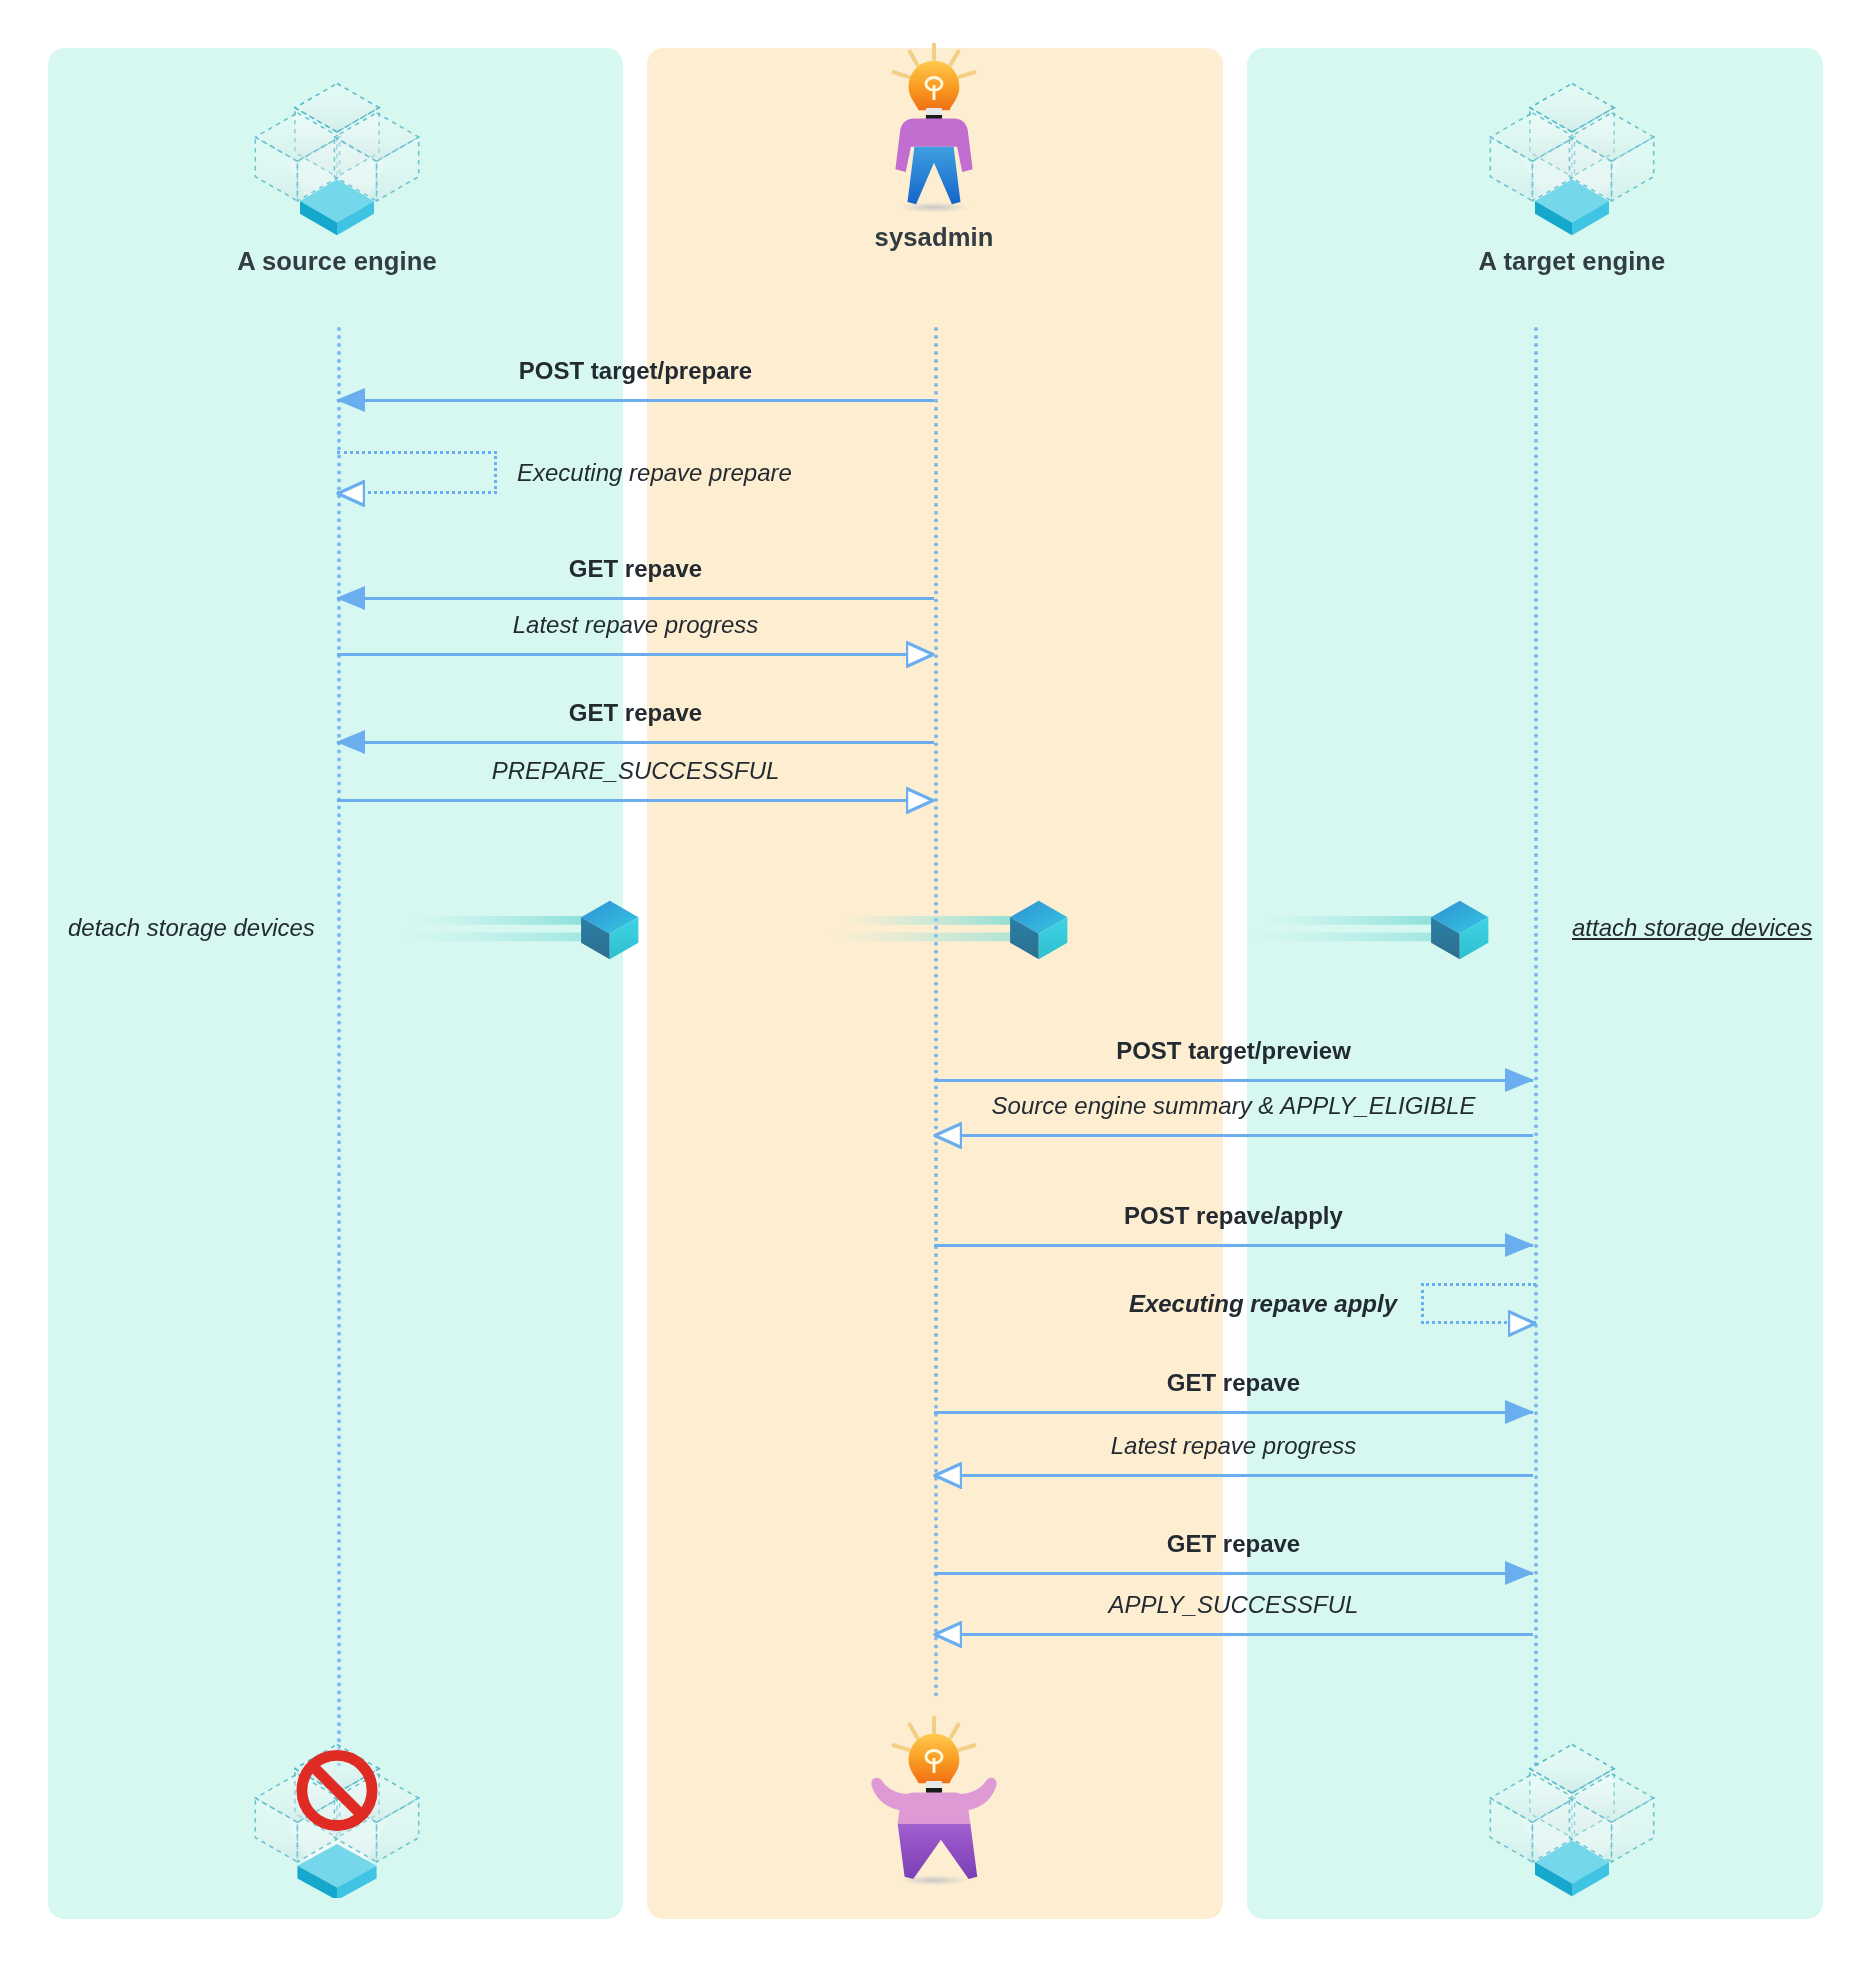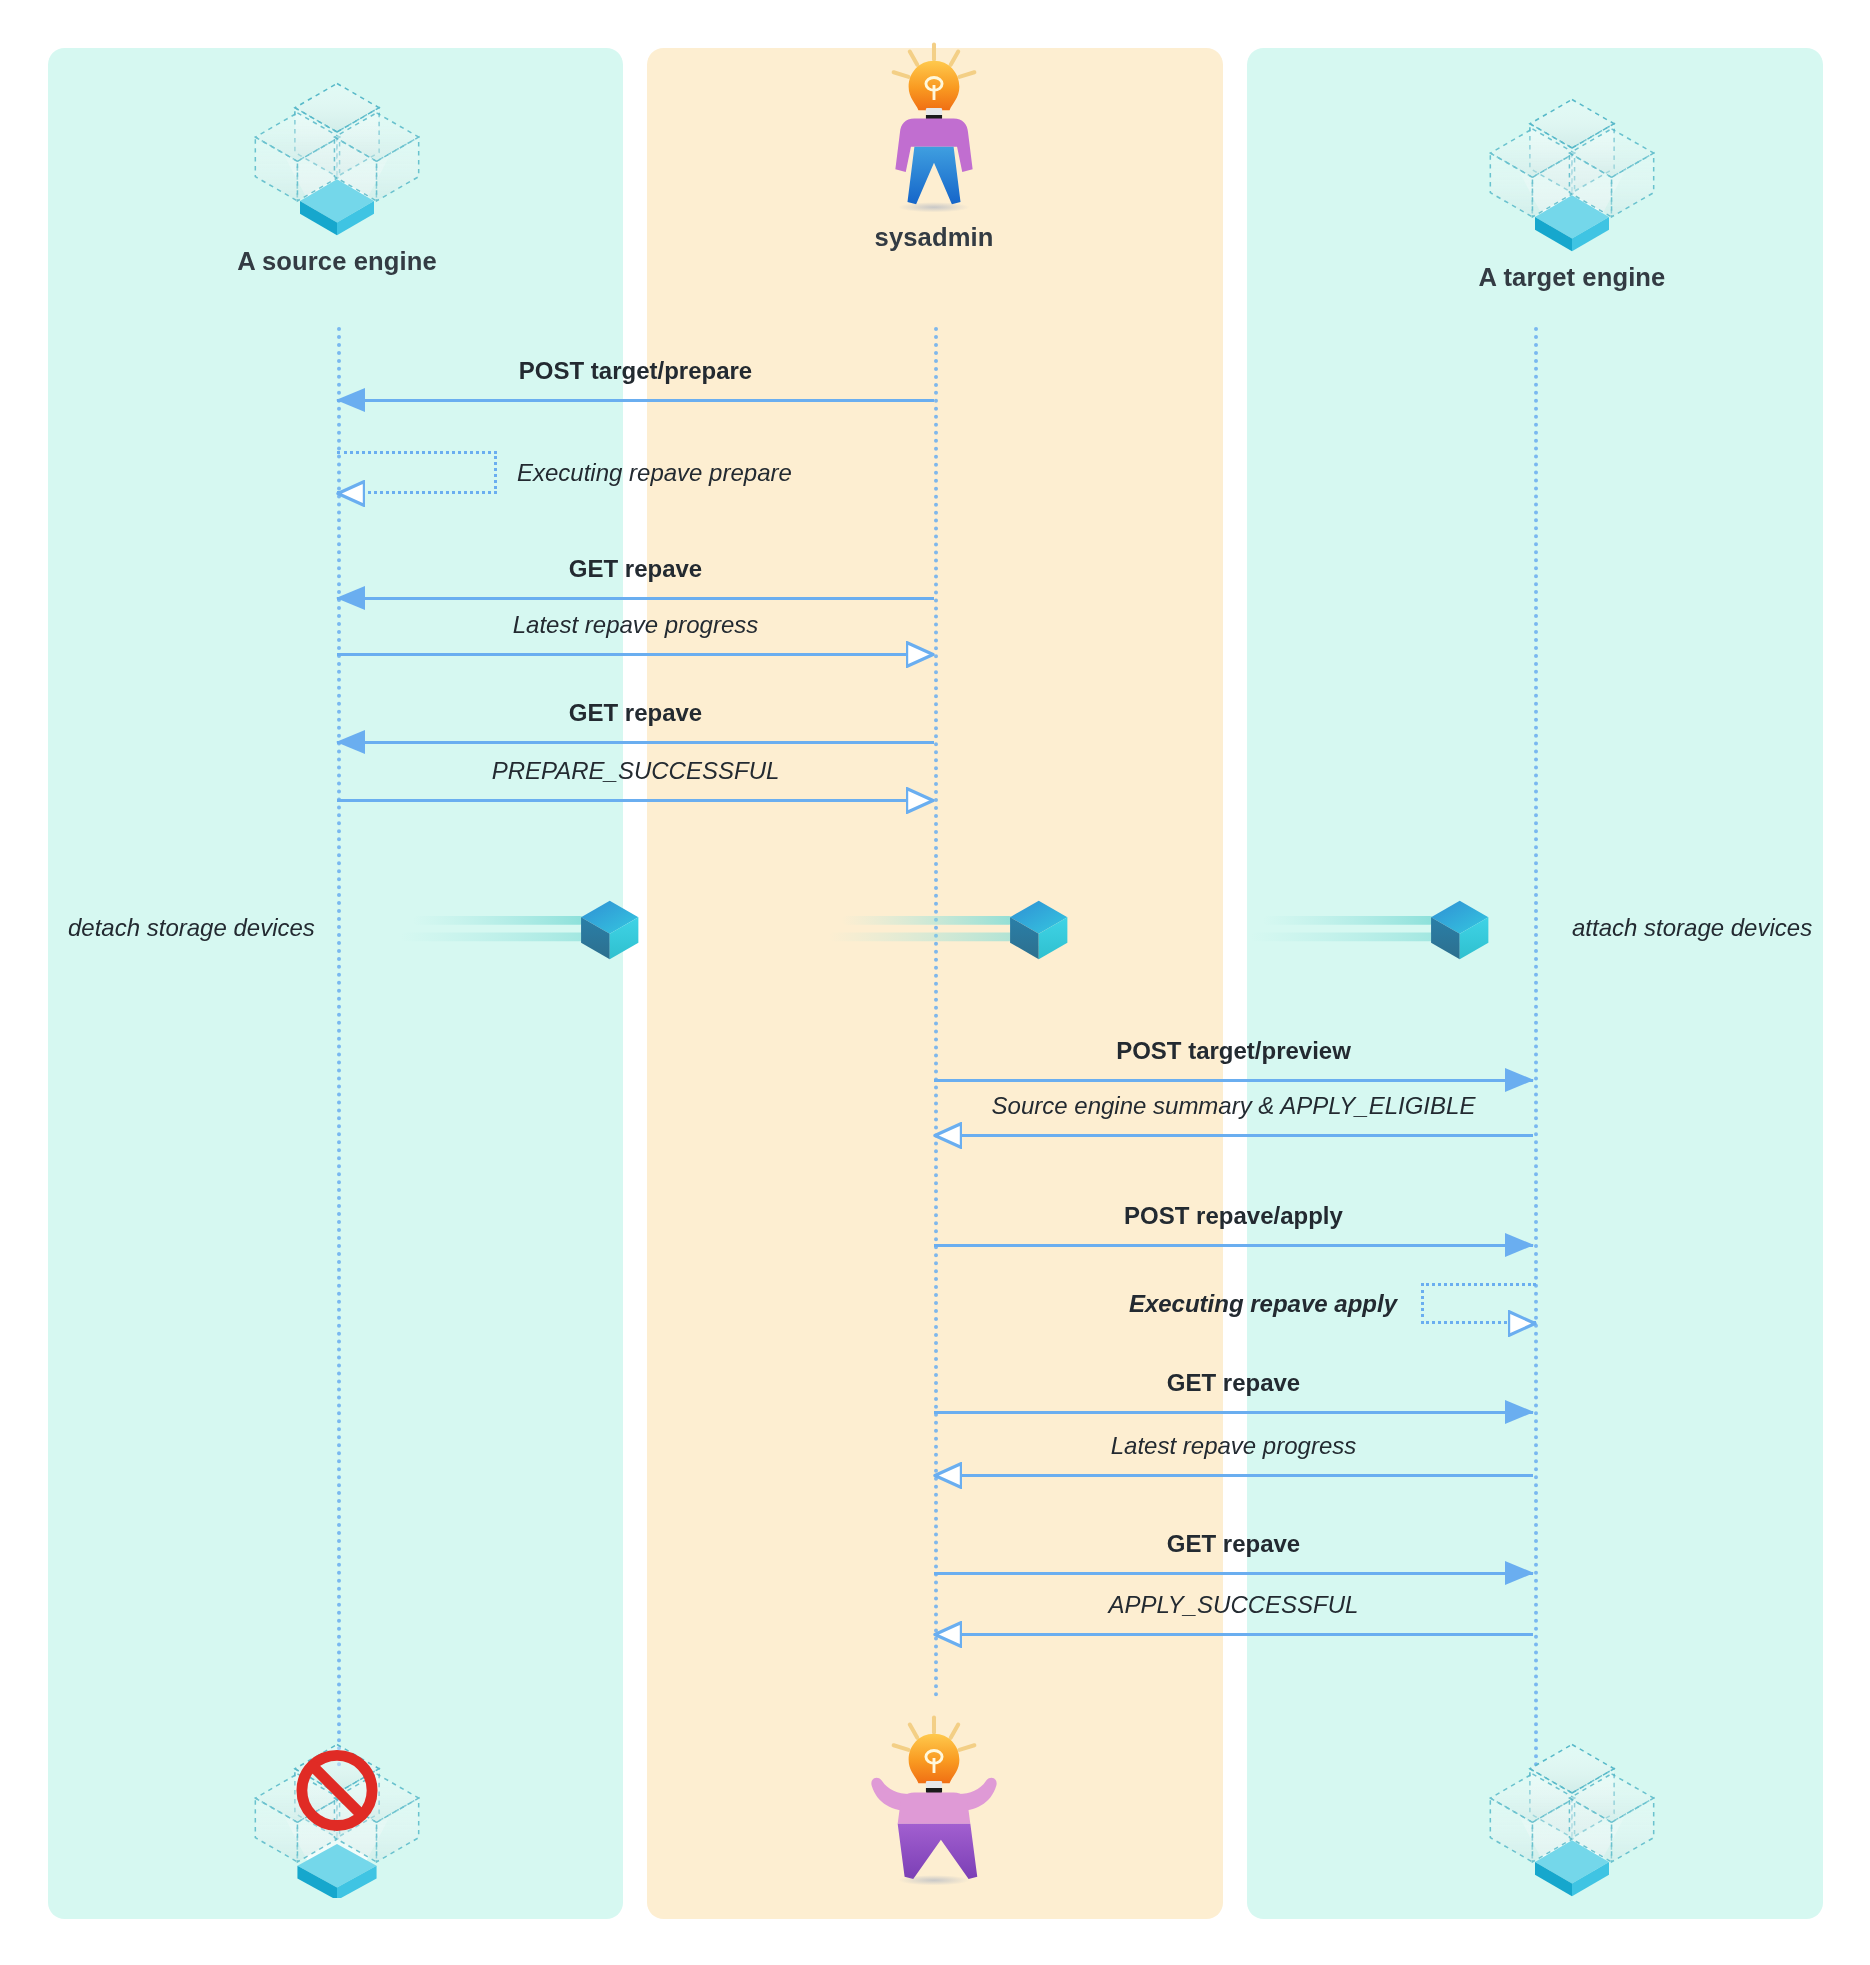--- a/index.html
+++ b/index.html
@@ -223,21 +223,21 @@
         </g>
 
         <polygon points="210,180 268,214 210,248 152,214" fill="#74d7ea"></polygon>
         <polygon points="152,214 210,248 210,268 152,234" fill="#16a7cd"></polygon>
         <polygon points="210,248 268,214 268,234 210,268" fill="#3fc4e3"></polygon>
       </svg>
     </div>
     <div class="actor-label">A source engine</div>
   </div>
 
-  <div class="actor" style="left:1438px; top:80px;">
+  <div class="actor" style="left:1438px; top:64px;">
     <div class="actor-art">
       <svg class="engine-art" viewBox="0 0 420 270" xmlns="http://www.w3.org/2000/svg">
         <polygon points="118,125 302,125 248,228 172,228" fill="url(#gBeam)"></polygon>
         <g fill="url(#gFace)" stroke="#58b9c9" stroke-width="2.4" stroke-dasharray="7 7">
           <polygon points="210,30 276,68 210,106 144,68"></polygon>
           <polygon points="144,68 210,106 210,176 144,138"></polygon>
           <polygon points="210,106 276,68 276,138 210,176"></polygon>
         </g>
         <g fill="url(#gFace)" stroke="#58b9c9" stroke-width="2.4" stroke-dasharray="7 7" opacity=".85">
           <polygon points="148,76 214,114 148,152 82,114"></polygon>
@@ -350,21 +350,21 @@
     <div class="cube-fly" style="left:1233px; width:256px; height:70px;">
       <svg width="256" height="70" viewBox="0 0 400 110" xmlns="http://www.w3.org/2000/svg">
         <rect x="20" y="36" width="270" height="14" rx="7" fill="url(#gTrail)"></rect>
         <rect x="0" y="62" width="300" height="14" rx="7" fill="url(#gTrail)" opacity=".75"></rect>
         <polygon points="330,12 375,38 330,64 285,38" fill="url(#gCubeTop)"></polygon>
         <polygon points="285,38 330,64 330,104 285,78" fill="url(#gCubeL)"></polygon>
         <polygon points="330,64 375,38 375,78 330,104" fill="url(#gCubeR)"></polygon>
       </svg>
     </div>
 
-    <div class="transfer-note" style="left:1556px;">attach storage devices</div>
+    <div class="transfer-note" style="left:1556px;text-decoration:underline;">attach storage devices</div>
   </div>
 
   <div class="msg" style="left:934px; width:599px; top:1079px;">
     <div class="msg-label req">POST target/preview</div>
     <div class="msg-line"></div>
     <div class="head head-solid-right"></div>
   </div>
 
   <div class="msg" style="left:934px; width:599px; top:1134px;">
     <div class="msg-label res">Source engine summary &amp; APPLY_ELIGIBLE</div>

